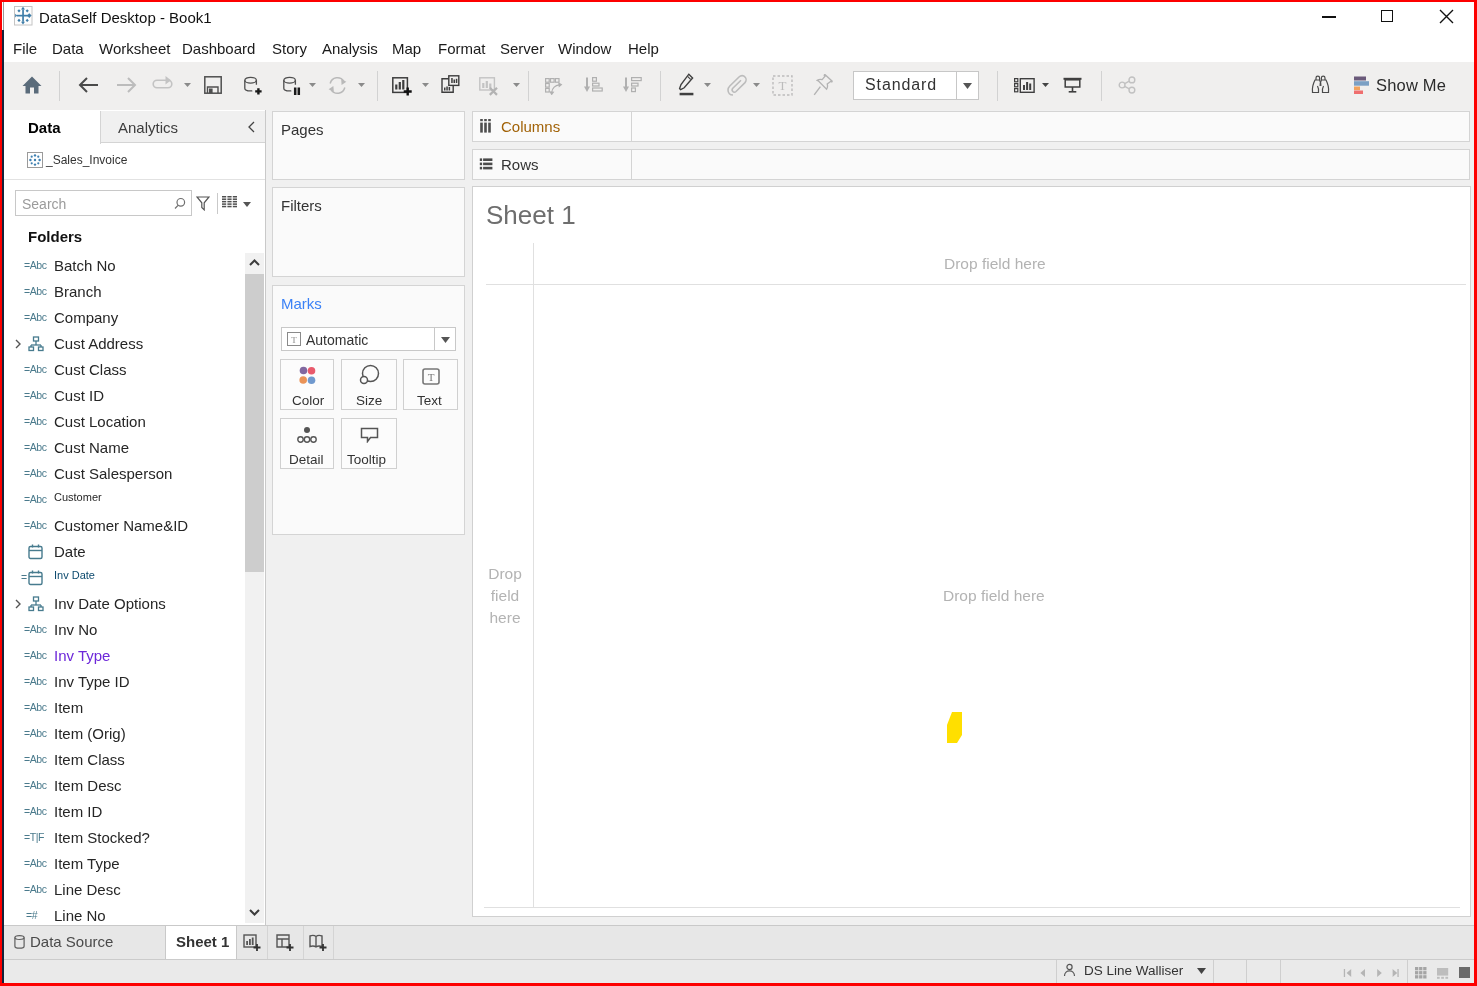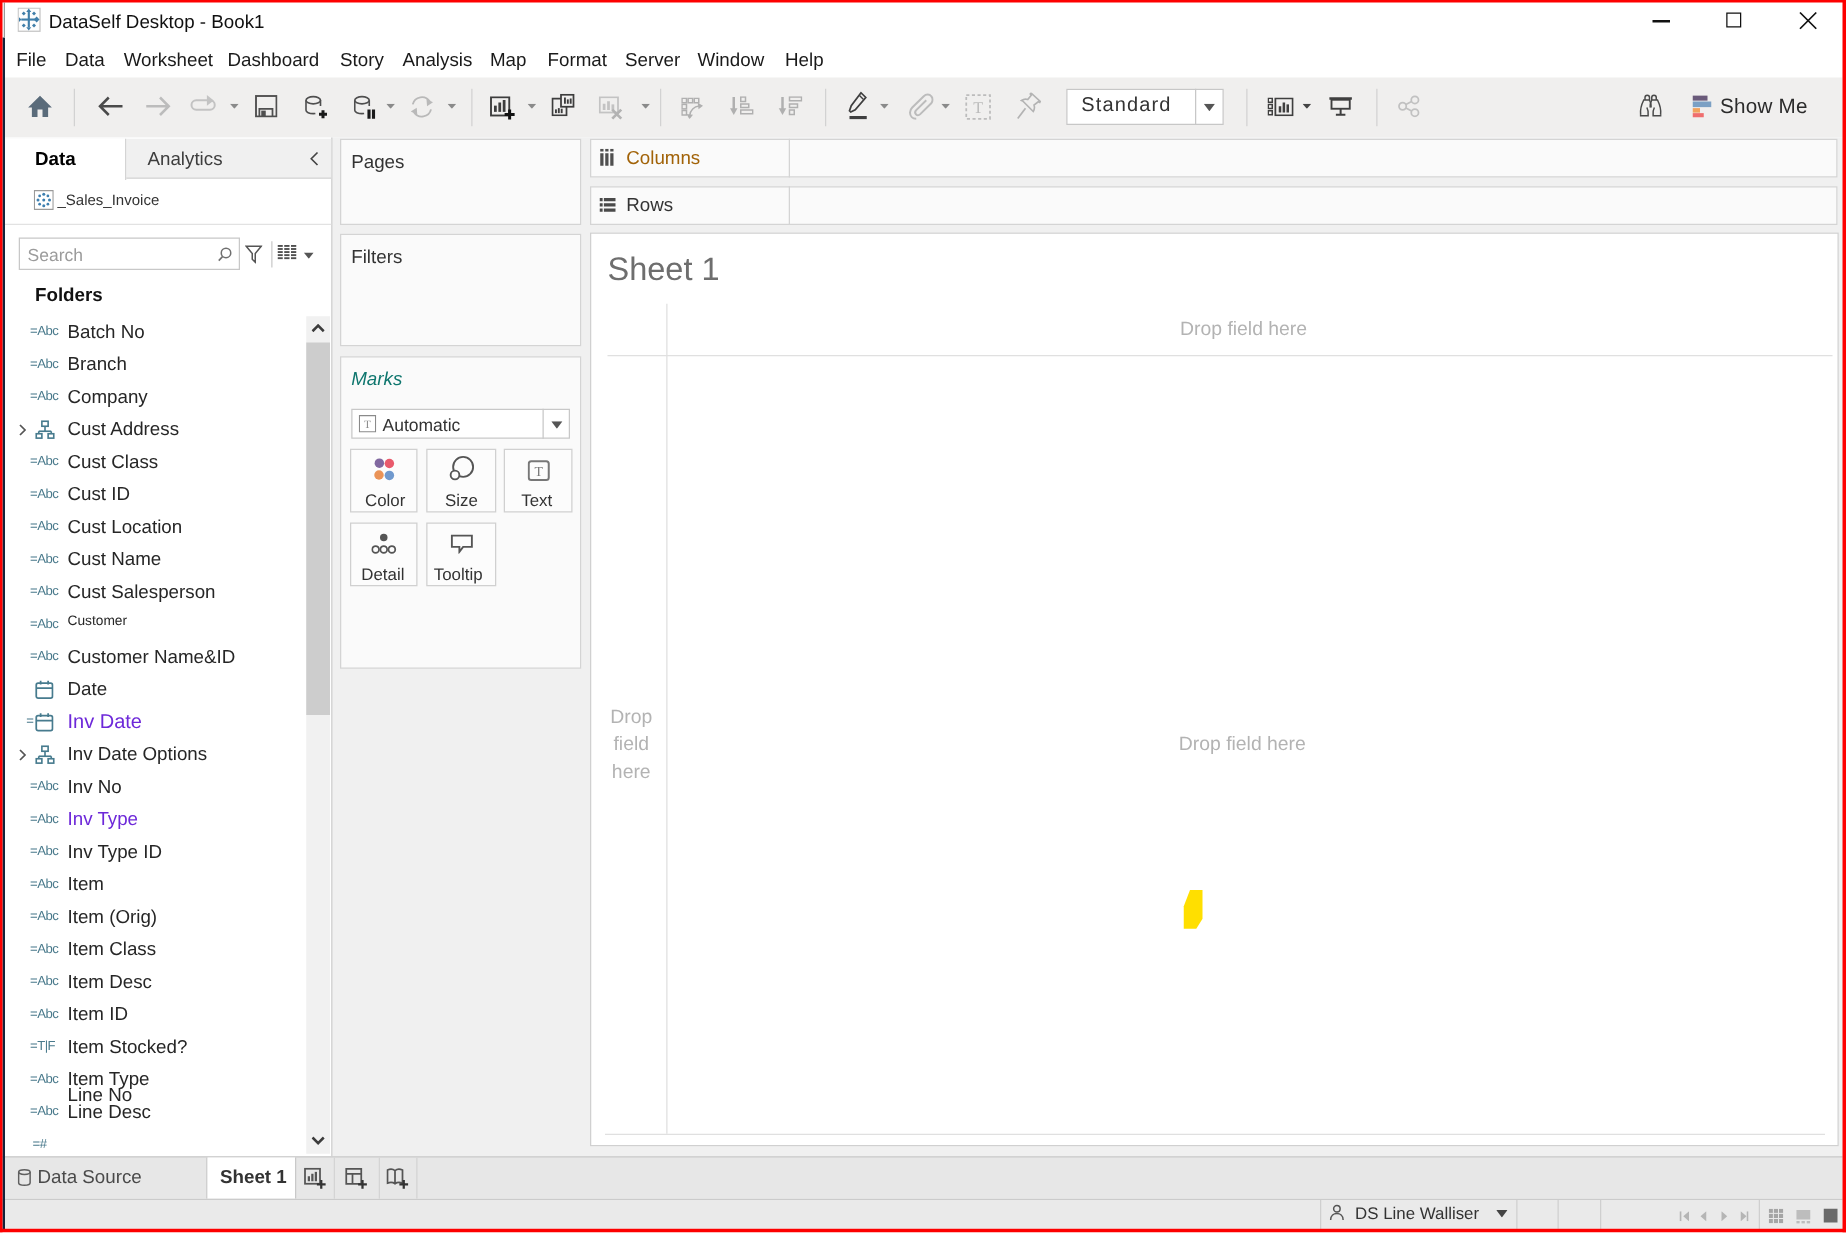--- a/index.html
+++ b/index.html
@@ -328,21 +328,21 @@
     <line x1="10.5" y1="0.5" x2="10.5" y2="3.5" stroke="#477b8e" stroke-width="1.4"></line>
   </svg>
 <div class="abs txt" style="left:54px;top:543px;font-size:15px;color:#262626;">Date</div>
 <div class="abs txt" style="left:21px;top:571px;font-size:10.5px;color:#4a7a8c;">=</div>
 <svg class="abs" style="left:28px;top:570px;" width="15" height="16" viewBox="0 0 15 16">
     <rect x="1" y="2.5" width="13" height="12" rx="1.5" fill="none" stroke="#477b8e" stroke-width="1.4"></rect>
     <line x1="1" y1="6.5" x2="14" y2="6.5" stroke="#477b8e" stroke-width="1.4"></line>
     <line x1="4.5" y1="0.5" x2="4.5" y2="3.5" stroke="#477b8e" stroke-width="1.4"></line>
     <line x1="10.5" y1="0.5" x2="10.5" y2="3.5" stroke="#477b8e" stroke-width="1.4"></line>
   </svg>
-<div class="abs txt" style="left:54px;top:569px;font-size:16px;color:#6d28d9;">Inv Date</div>
+<div class="abs txt" style="left:54px;top:569px;font-size:11px;color:#0c4a6e;">Inv Date</div>
 <svg class="abs" style="left:15px;top:599px;" width="6" height="10" viewBox="0 0 6 10">
     <path d="M1 1 L5 5 L1 9" stroke="#555" stroke-width="1.4" fill="none"></path>
   </svg>
 <svg class="abs" style="left:28px;top:596px;" width="16" height="16" viewBox="0 0 16 16">
     <rect x="5.5" y="1" width="5" height="4" fill="none" stroke="#477b8e" stroke-width="1.3"></rect>
     <line x1="8" y1="5" x2="8" y2="9" stroke="#477b8e" stroke-width="1.3"></line>
     <line x1="3" y1="9" x2="13" y2="9" stroke="#477b8e" stroke-width="1.3"></line>
     <line x1="3" y1="9" x2="3" y2="11" stroke="#477b8e" stroke-width="1.3"></line>
     <line x1="13" y1="9" x2="13" y2="11" stroke="#477b8e" stroke-width="1.3"></line>
     <rect x="1" y="11" width="4.5" height="3.5" fill="none" stroke="#477b8e" stroke-width="1.3"></rect>
@@ -365,37 +365,37 @@
 <div class="abs txt" style="left:54px;top:777px;font-size:15px;color:#262626;">Item Desc</div>
 <div class="abs txt" style="left:24px;top:805px;font-size:10.5px;color:#4a7a8c;letter-spacing:-0.4px;">=Abc</div>
 <div class="abs txt" style="left:54px;top:803px;font-size:15px;color:#262626;">Item ID</div>
 <div class="abs txt" style="left:24px;top:831px;font-size:10.5px;color:#4a7a8c;letter-spacing:-0.4px;">=T|F</div>
 <div class="abs txt" style="left:54px;top:829px;font-size:15px;color:#262626;">Item Stocked?</div>
 <div class="abs txt" style="left:24px;top:857px;font-size:10.5px;color:#4a7a8c;letter-spacing:-0.4px;">=Abc</div>
 <div class="abs txt" style="left:54px;top:855px;font-size:15px;color:#262626;">Item Type</div>
 <div class="abs txt" style="left:24px;top:883px;font-size:10.5px;color:#4a7a8c;letter-spacing:-0.4px;">=Abc</div>
 <div class="abs txt" style="left:54px;top:881px;font-size:15px;color:#262626;">Line Desc</div>
 <div class="abs txt" style="left:26px;top:909px;font-size:10.5px;color:#4a7a8c;letter-spacing:-0.4px;">=#</div>
-<div class="abs txt" style="left:54px;top:868px;font-size:15px;color:#262626;">Line No</div>
+<div class="abs txt" style="left:54px;top:907px;font-size:15px;color:#262626;">Line No</div>
 
 <div class="abs" style="left:245px;top:253px;width:19px;height:670px;background:#f1f1f1;"></div>
 <div class="abs" style="left:245px;top:274px;width:19px;height:298px;background:#cdcdcd;"></div>
 <svg class="abs" style="left:249px;top:259px;" width="11" height="7" viewBox="0 0 11 7">
     <path d="M1 6 L5.5 1.5 L10 6" stroke="#3c3c3c" stroke-width="2" fill="none"></path>
   </svg>
 <svg class="abs" style="left:249px;top:909px;" width="11" height="7" viewBox="0 0 11 7">
     <path d="M1 1 L5.5 5.5 L10 1" stroke="#3c3c3c" stroke-width="2" fill="none"></path>
   </svg>
 
 <div class="abs" style="left:272px;top:111px;width:193px;height:69px;background:#fafafa;border:1px solid #d4d4d4;"></div>
 <div class="abs txt" style="left:281px;top:121px;font-size:15px;color:#333;">Pages</div>
 <div class="abs" style="left:272px;top:187px;width:193px;height:90px;background:#fafafa;border:1px solid #d4d4d4;"></div>
 <div class="abs txt" style="left:281px;top:197px;font-size:15px;color:#333;">Filters</div>
 <div class="abs" style="left:272px;top:285px;width:193px;height:250px;background:#fafafa;border:1px solid #d4d4d4;"></div>
-<div class="abs txt" style="left:281px;top:295px;font-size:15px;color:#0f766e;font-style:italic;">Marks</div>
+<div class="abs txt" style="left:281px;top:295px;font-size:15px;color:#3b82f6;">Marks</div>
 
 <div class="abs" style="left:281px;top:327px;width:175px;height:24px;background:#fff;border:1px solid #c8c8c8;"></div>
 <svg class="abs" style="left:287px;top:332px;" width="14" height="14" viewBox="0 0 14 14">
   <rect x="0.5" y="0.5" width="13" height="13" fill="none" stroke="#8a8a8a"></rect>
   <text x="7" y="10.5" font-size="9" font-family="Liberation Serif" fill="#8a8a8a" text-anchor="middle">T</text>
 </svg>
 <div class="abs txt" style="left:306px;top:332px;font-size:14px;color:#333;">Automatic</div>
 <div class="abs" style="left:434px;top:327px;width:1px;height:24px;background:#c8c8c8;"></div>
 <svg class="abs" style="left:441px;top:337px;" width="9" height="6" viewBox="0 0 9 6">
     <path d="M0 0 L9 0 L4.5 6 Z" fill="#555"></path>

